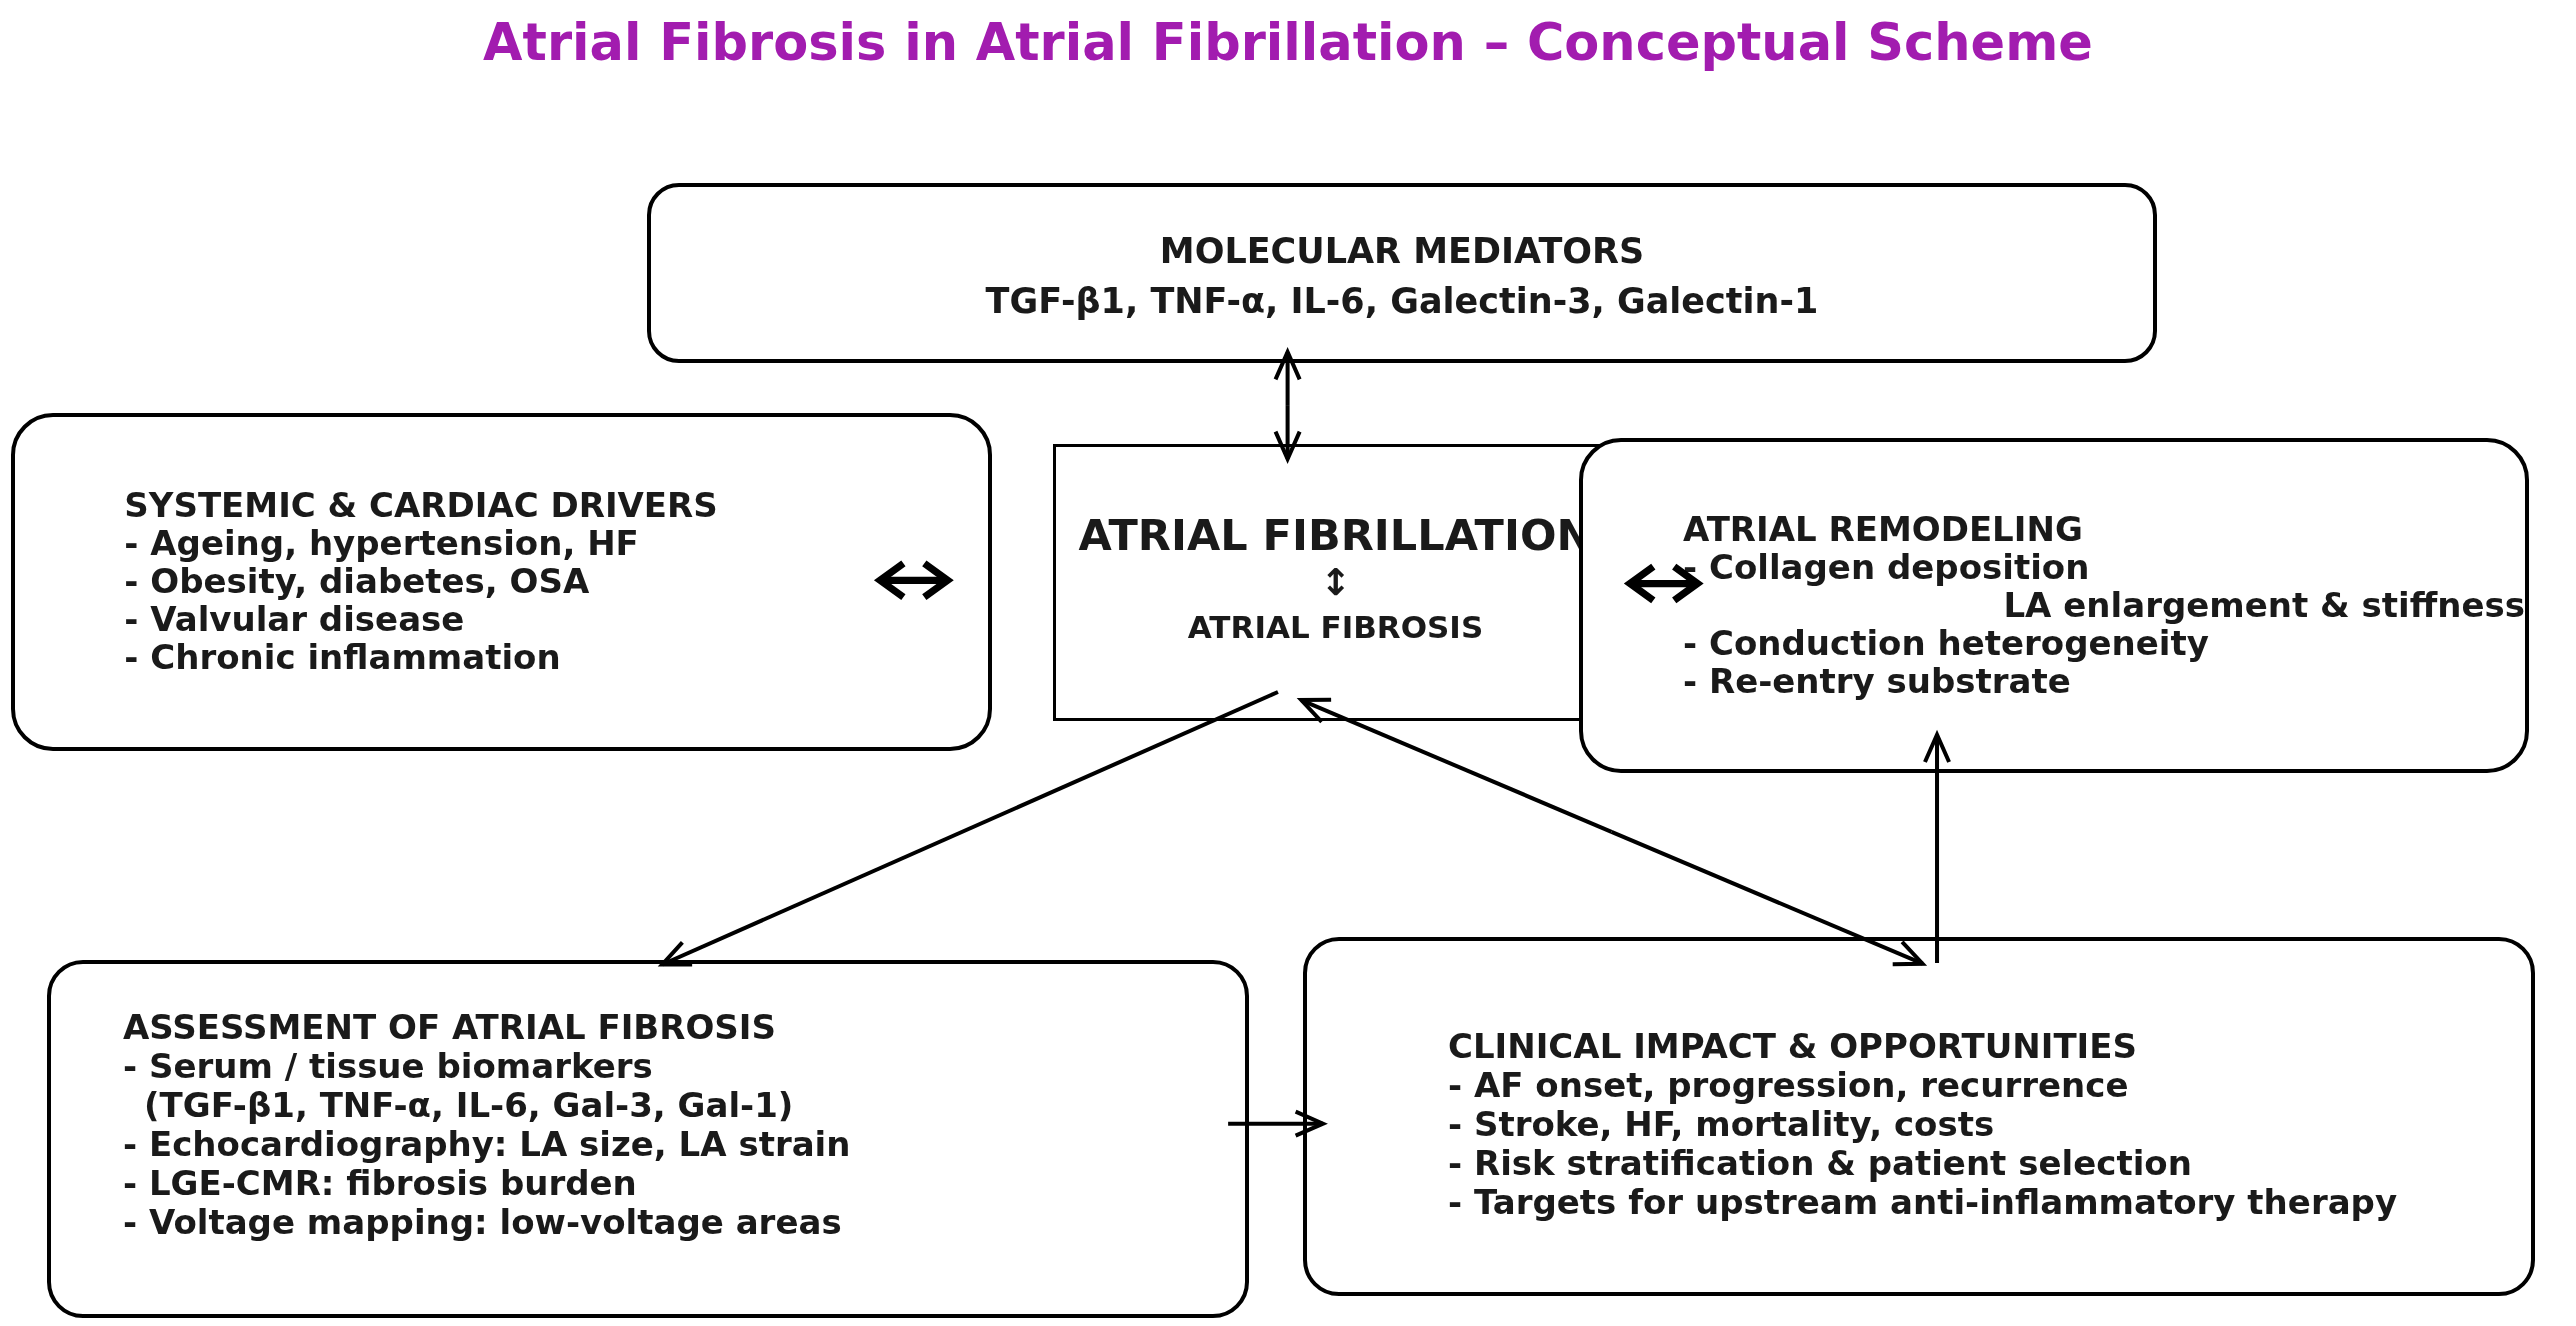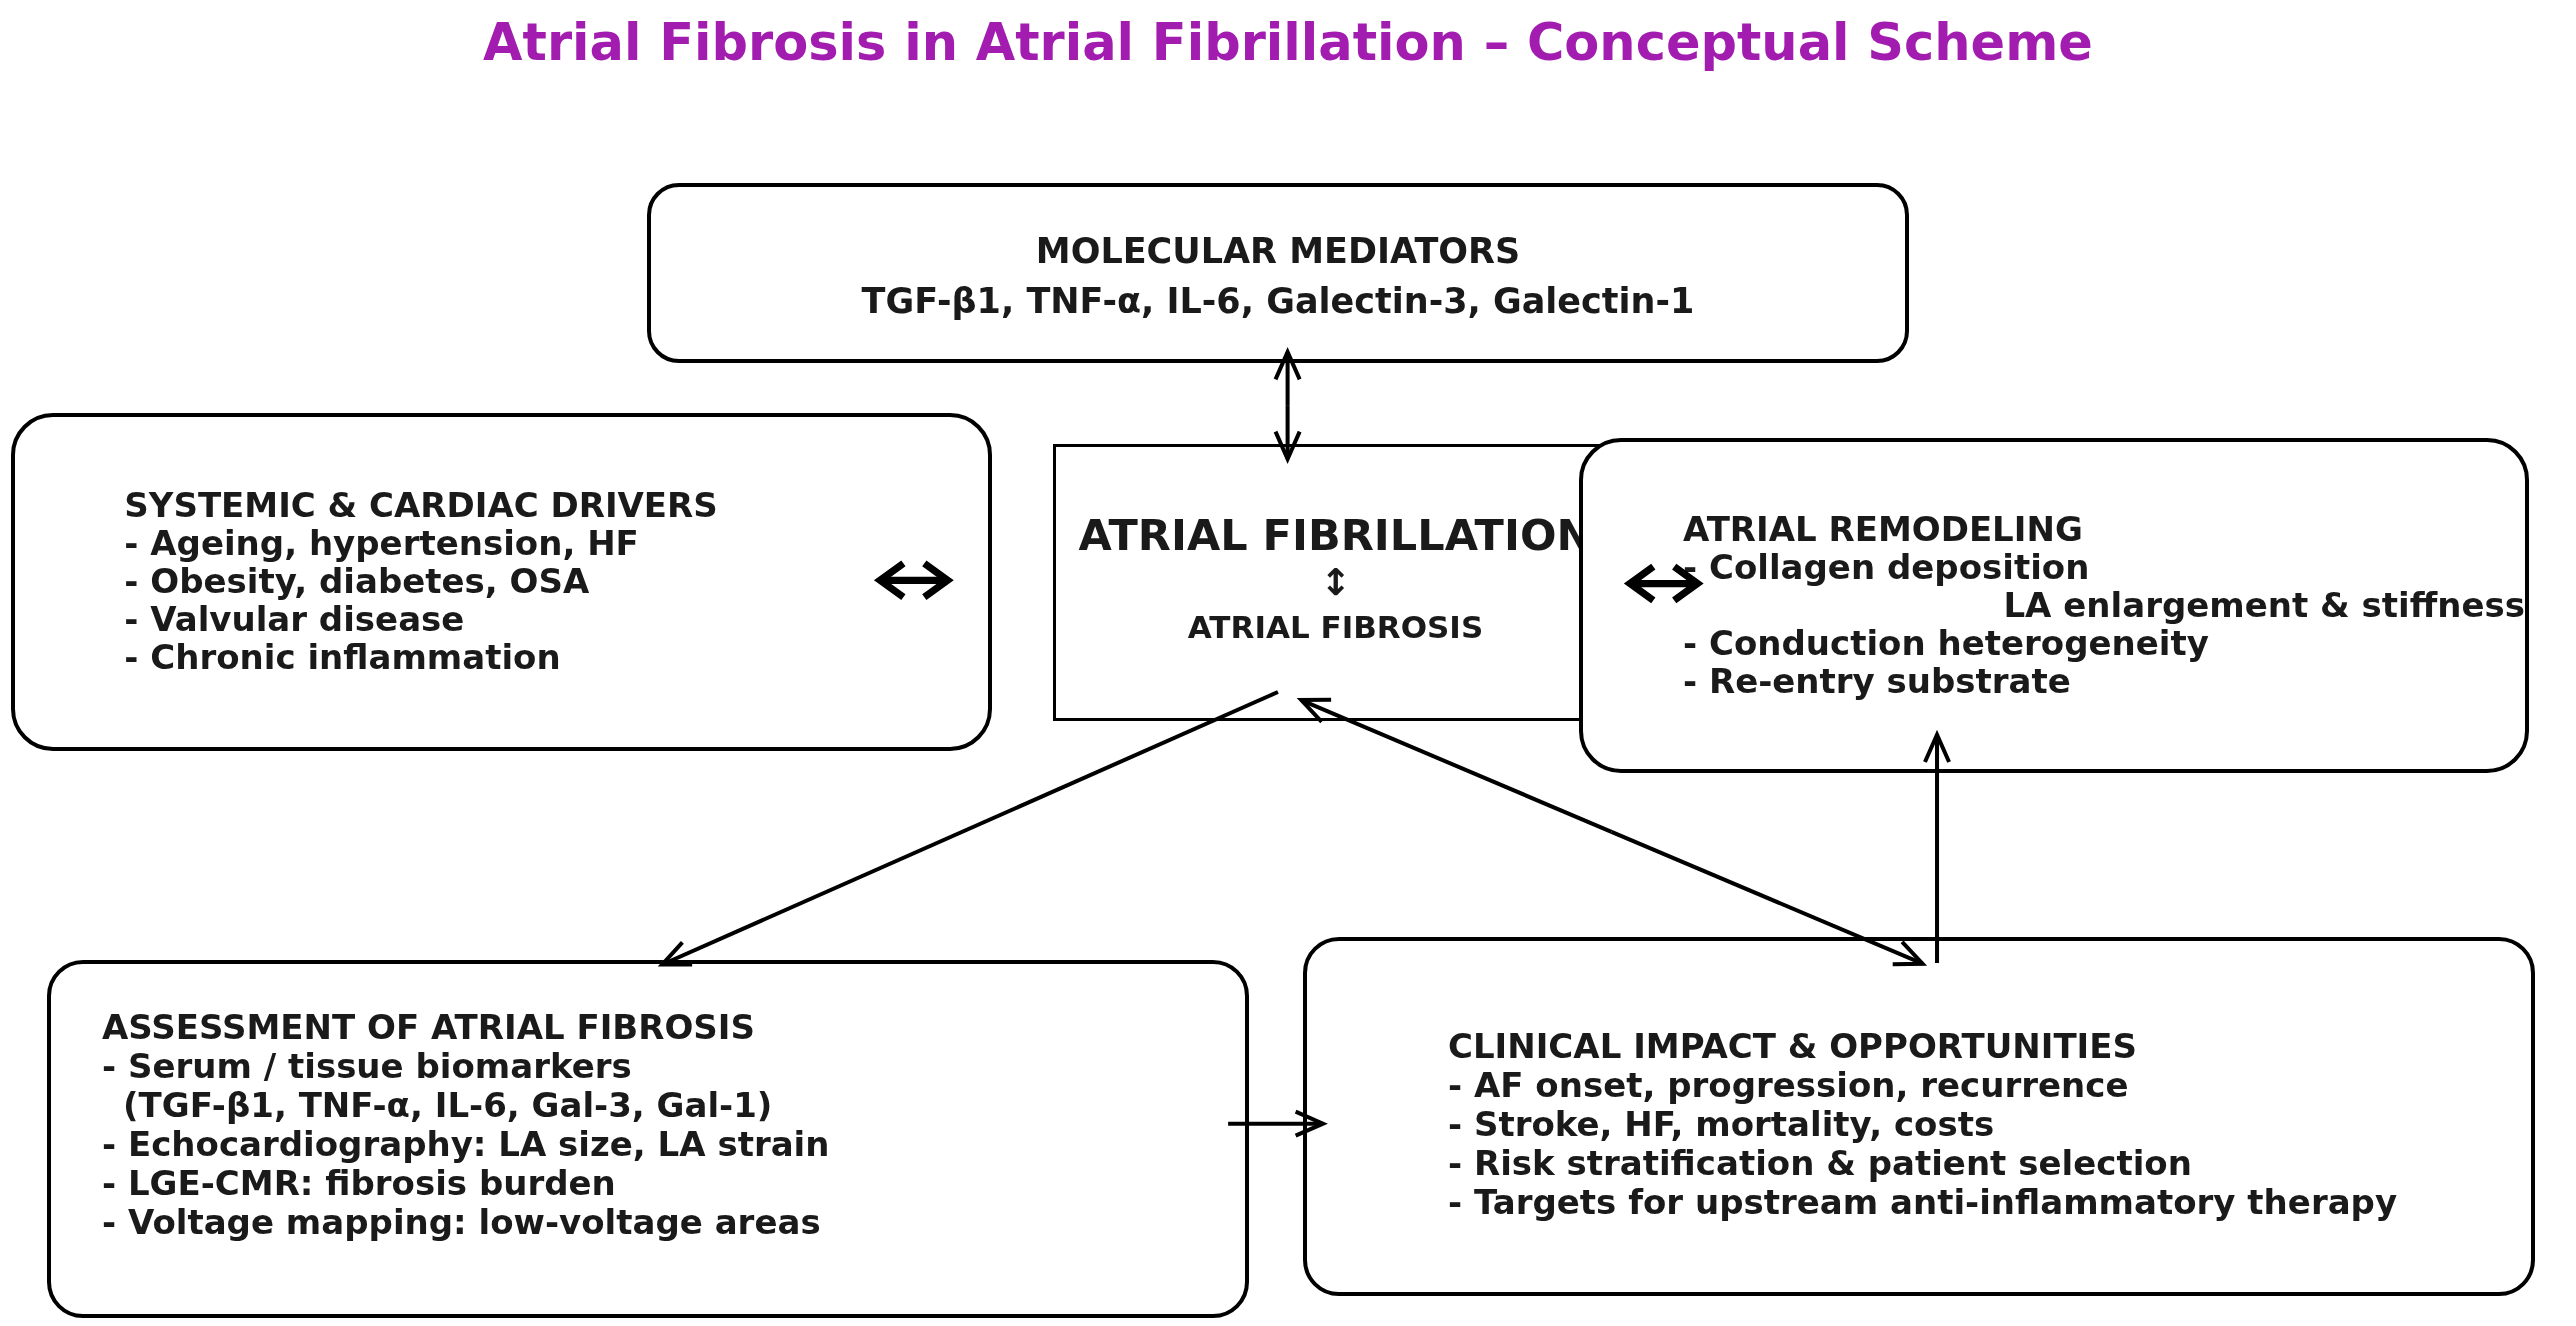--- a/index.html
+++ b/index.html
@@ -25,36 +25,36 @@
   }
   .box {
     position: absolute;
     background: #ffffff;
     border: 4px solid #000000;
     box-sizing: border-box;
   }
   .rounded { border-radius: 42px; }
   .box .txt { white-space: pre; }
   
-  .box-mediators { left: 647px; top: 183px; width: 1262px; height: 180px; border-radius: 32px; text-align: center; }
+  .box-mediators { left: 647px; top: 183px; width: 1510px; height: 180px; border-radius: 32px; text-align: center; }
   .box-mediators .inner { padding-top: 39px; font-size: 35px; line-height: 50px; }
   
   .box-drivers { left: 11.3px; top: 413px; width: 981px; height: 338px; }
   .box-drivers .inner { padding: 69px 12px 0 109px; font-size: 34px; line-height: 38px; }
   
   .box-af { left: 1005px; top: 444px; width: 565px; height: 277px; border: 3.2px solid #000; border-radius: 0; text-align: center; margin-left: 48px; }
   .box-af .l1 { padding-top: 64px; font-size: 43px; line-height: 48px; }
   .box-af .updown { font-size: 37px; line-height: 47px; }
   .box-af .l2 { font-size: 31px; line-height: 42px; }
   
   .box-remodeling { left: 1579px; top: 438px; width: 950px; height: 335px; }
   .box-remodeling .inner { padding: 68px 0 0 100px; font-size: 34px; line-height: 38px; }
   
   .box-assessment { left: 47px; top: 960px; width: 1202px; height: 358px; border-radius: 36px; }
-  .box-assessment .inner { padding: 44px 0 0 51px; font-size: 34px; line-height: 39px; }
+  .box-assessment .inner { padding: 44px 0 0 51px; font-size: 34px; line-height: 39px; margin-left: 21px; }
   
   .box-clinical { left: 1303px; top: 937px; width: 1232px; height: 359px; border-radius: 36px; }
   .box-clinical .inner { padding: 86px 0 0 141px; font-size: 34px; line-height: 39px; }
 
   .indent-paren { margin-left: 21px; }
   .indent-la { margin-left: 26px; text-align: right; }
 
   .overlay {
     position: absolute;
     left: 0; top: 0;

